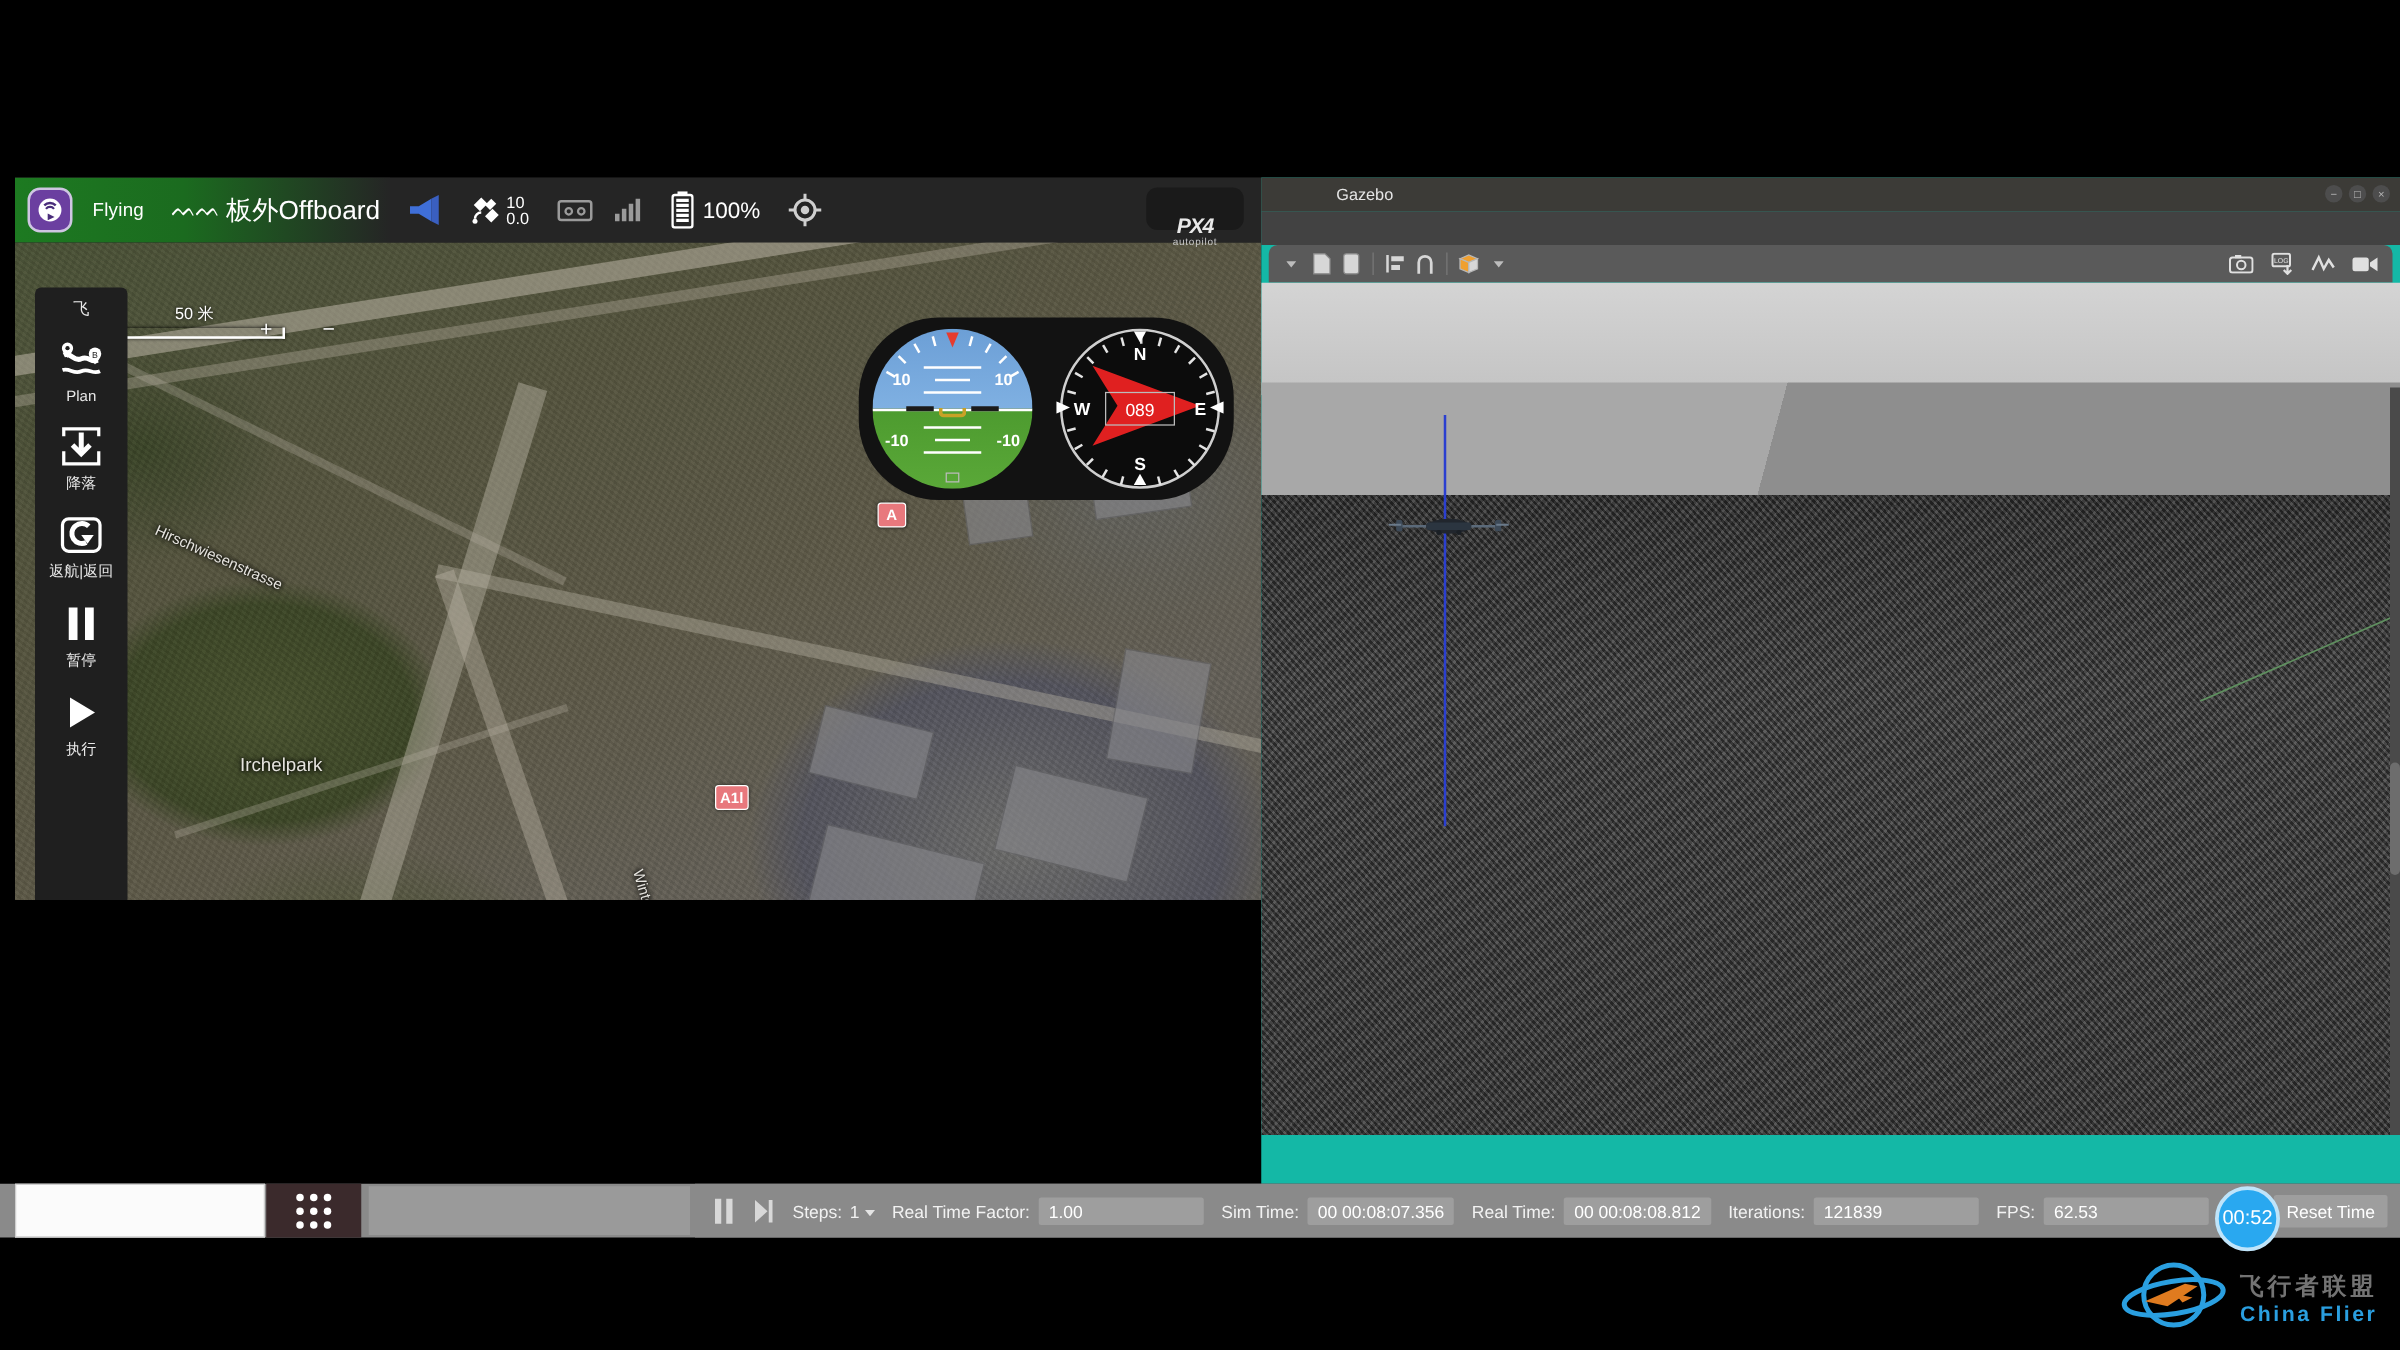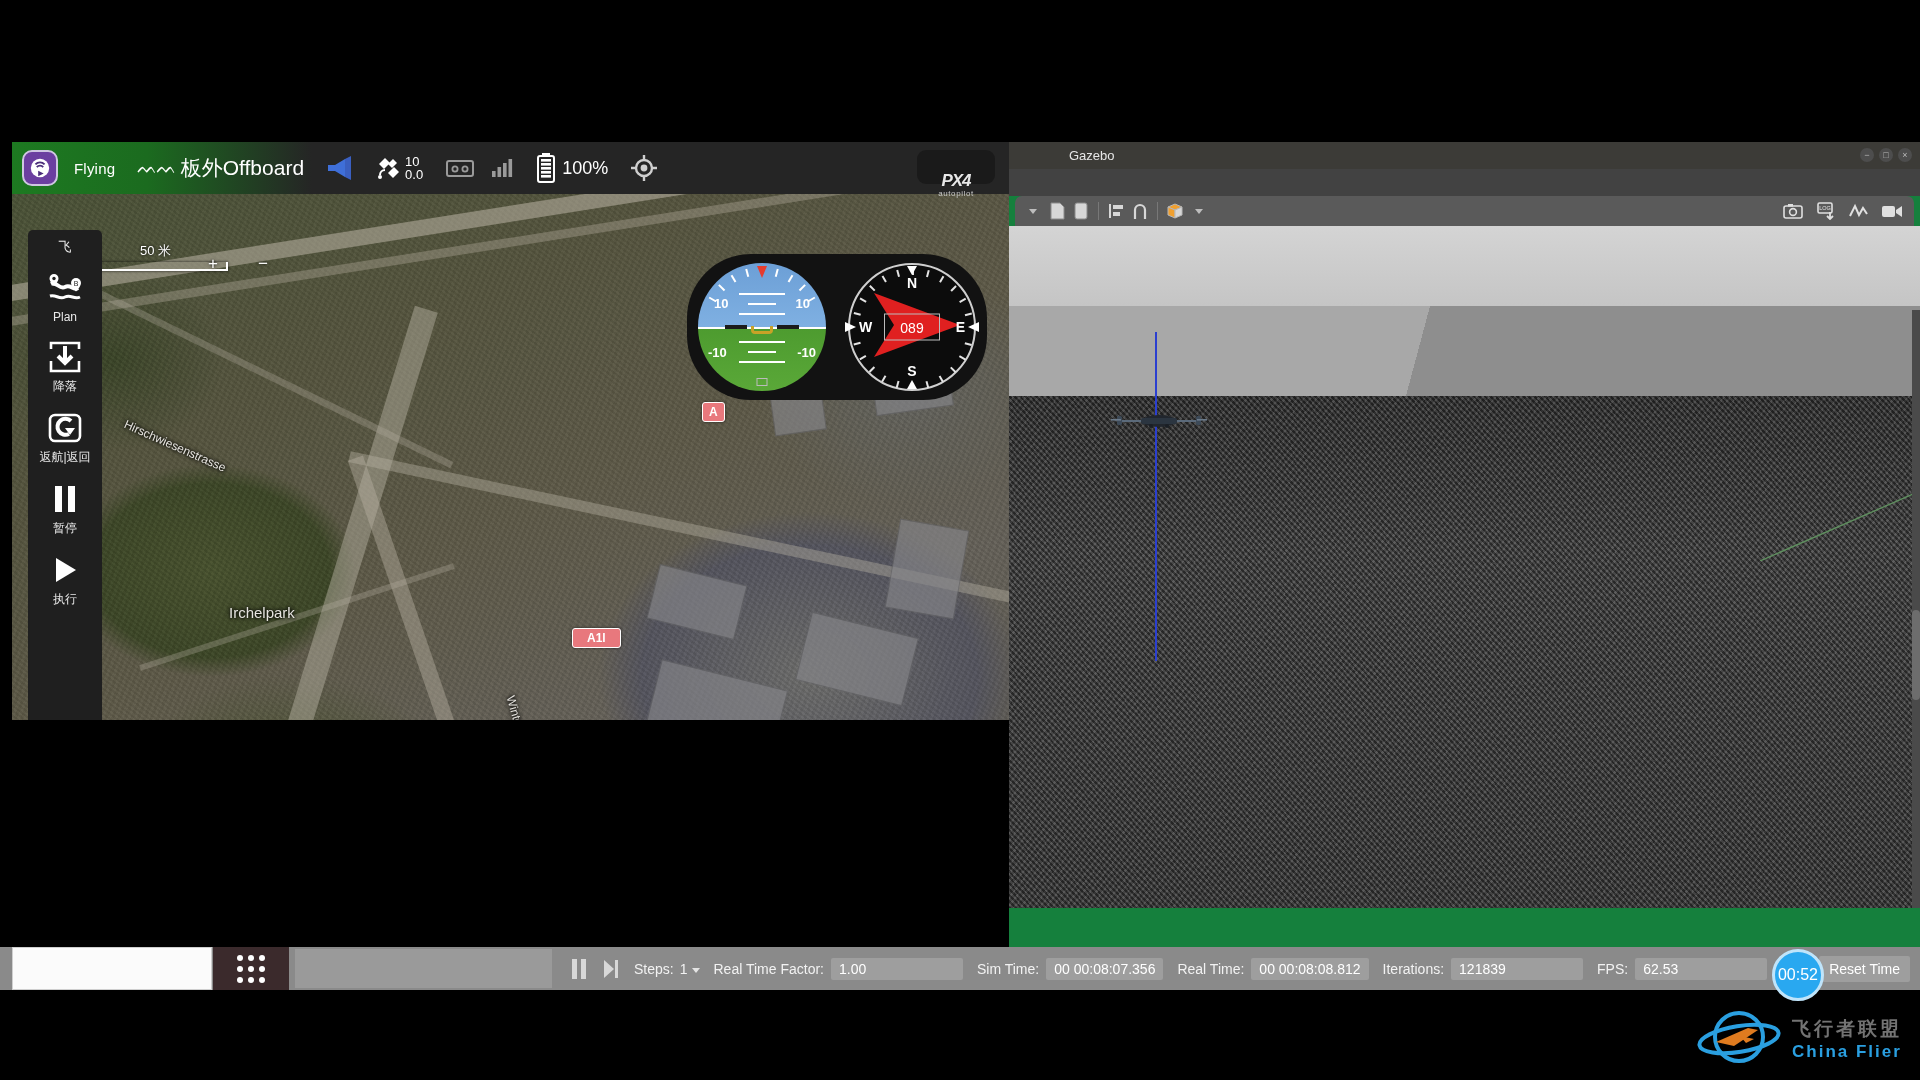--- a/index.html
+++ b/index.html
@@ -78,21 +78,21 @@
   #map-noise { position:absolute; inset:0; opacity:.32;
     background-image:
       repeating-linear-gradient(37deg, rgba(0,0,0,.20) 0 2px, rgba(255,255,255,.05) 2px 4px),
       repeating-linear-gradient(112deg, rgba(0,0,0,.14) 0 3px, rgba(255,255,255,.04) 3px 6px);
   }
   .road { position:absolute; background:#b9b3a4; opacity:.55; }
   .bldg { position:absolute; background:#86868a; opacity:.65; border:1px solid rgba(0,0,0,.25); }
   .mlabel { position:absolute; color:#e6e4df; font-size:12px;
     text-shadow:0 0 3px #000,0 0 5px #000; white-space:nowrap; }
   .shield { position:absolute; background:#e8787d; color:#fff; font-size:12px;
-    font-weight:bold; padding:2px 14px; border-radius:3px;
+    font-weight:bold; padding:2px 3px; border-radius:3px;
     border:1px solid #fff; box-shadow:0 0 3px rgba(0,0,0,.6); }
 
   #scalebar { position:absolute; left:78px; top:48px; z-index:6; }
   #scalebar .txt { color:#fff; font-size:13px; text-shadow:0 0 3px #000;
     margin-left:50px; margin-bottom:2px; }
   #scalebar .bar { width:138px; height:9px; border:2px solid #fff;
     border-top:none; box-shadow:0 0 3px rgba(0,0,0,.8); }
   #map-plus { position:absolute; left:196px; top:60px; color:#fff; font-size:17px;
     text-shadow:0 0 3px #000; z-index:6; }
   #map-minus { position:absolute; left:246px; top:60px; color:#fff; font-size:17px;
@@ -158,21 +158,21 @@
   #rec-count { color:#3b82f6; font-size:24px; margin-top:6px; text-shadow:0 0 4px #000; }
 
   
   #vehicle { position:absolute; left:425px; top:555px; z-index:7; width:70px; height:70px; }
   #veh-badge { position:absolute; left:22px; top:26px; width:20px; height:20px;
     border-radius:50%; background:#e8a317; border:1px solid #7a5500;
     color:#5a3d00; font-size:12px; font-weight:bold; text-align:center; line-height:19px; }
 
   
   #gz { position:absolute; left:1009px; top:142px; width:911px; height:805px;
-    background:#15803d; }
+    background:#14b8a6; }
   #gz-title { height:27px; background:#3c3b37; display:flex; align-items:center;
     position:relative; }
   #gz-title .t { color:#e6e6e6; font-size:13px; margin-left:60px; }
   #gz-wbtns { position:absolute; right:8px; top:6px; display:flex; gap:5px; }
   .wbtn { width:14px; height:14px; border-radius:50%; background:#4d4d4d;
     color:#b9b9b9; font-size:9px; text-align:center; line-height:14px; cursor:pointer; }
   #gz-menubar { height:27px; background:#424242; }
   #gz-toolbar { height:30px; background:#5a5a5a; border-radius:7px 7px 0 0;
     margin:0 6px; display:flex; align-items:center; padding:0 6px; position:relative; }
   .gz-tool { width:24px; height:22px; display:flex; align-items:center;
@@ -348,21 +348,21 @@
       <div class="bldg" style="left:500px;top:650px;width:100px;height:48px;transform:rotate(18deg);"></div>
 
       <div id="scalebar">
         <div class="txt">50 米</div>
         <div class="bar"></div>
       </div>
       <div id="map-plus">+</div>
       <div id="map-minus">−</div>
 
       <div class="mlabel" style="left:108px;top:245px;transform:rotate(24deg);">Hirschwiesenstrasse</div>
-      <div class="mlabel" style="left:180px;top:410px;font-size:15px;margin-left:37px;">Irchelpark</div>
+      <div class="mlabel" style="left:180px;top:410px;font-size:15px;">Irchelpark</div>
       <div class="mlabel" style="left:385px;top:545px;transform:rotate(72deg);transform-origin:left top;">Milchbuck-Tunnel</div>
       <div class="mlabel" style="left:505px;top:500px;transform:rotate(74deg);transform-origin:left top;">Winterthurerstrasse</div>
       <div class="mlabel" style="left:178px;top:745px;font-size:16px;transform:rotate(-8deg);">Irchelstrasse</div>
 
       <div class="shield" style="left:560px;top:434px;">A1l</div>
       <div class="shield" style="left:455px;top:634px;">A1l</div>
       <div class="shield" style="left:690px;top:208px;padding:2px 6px;">A</div>
 
       <div id="vehicle">
         <svg width="70" height="70" viewBox="0 0 70 70">

